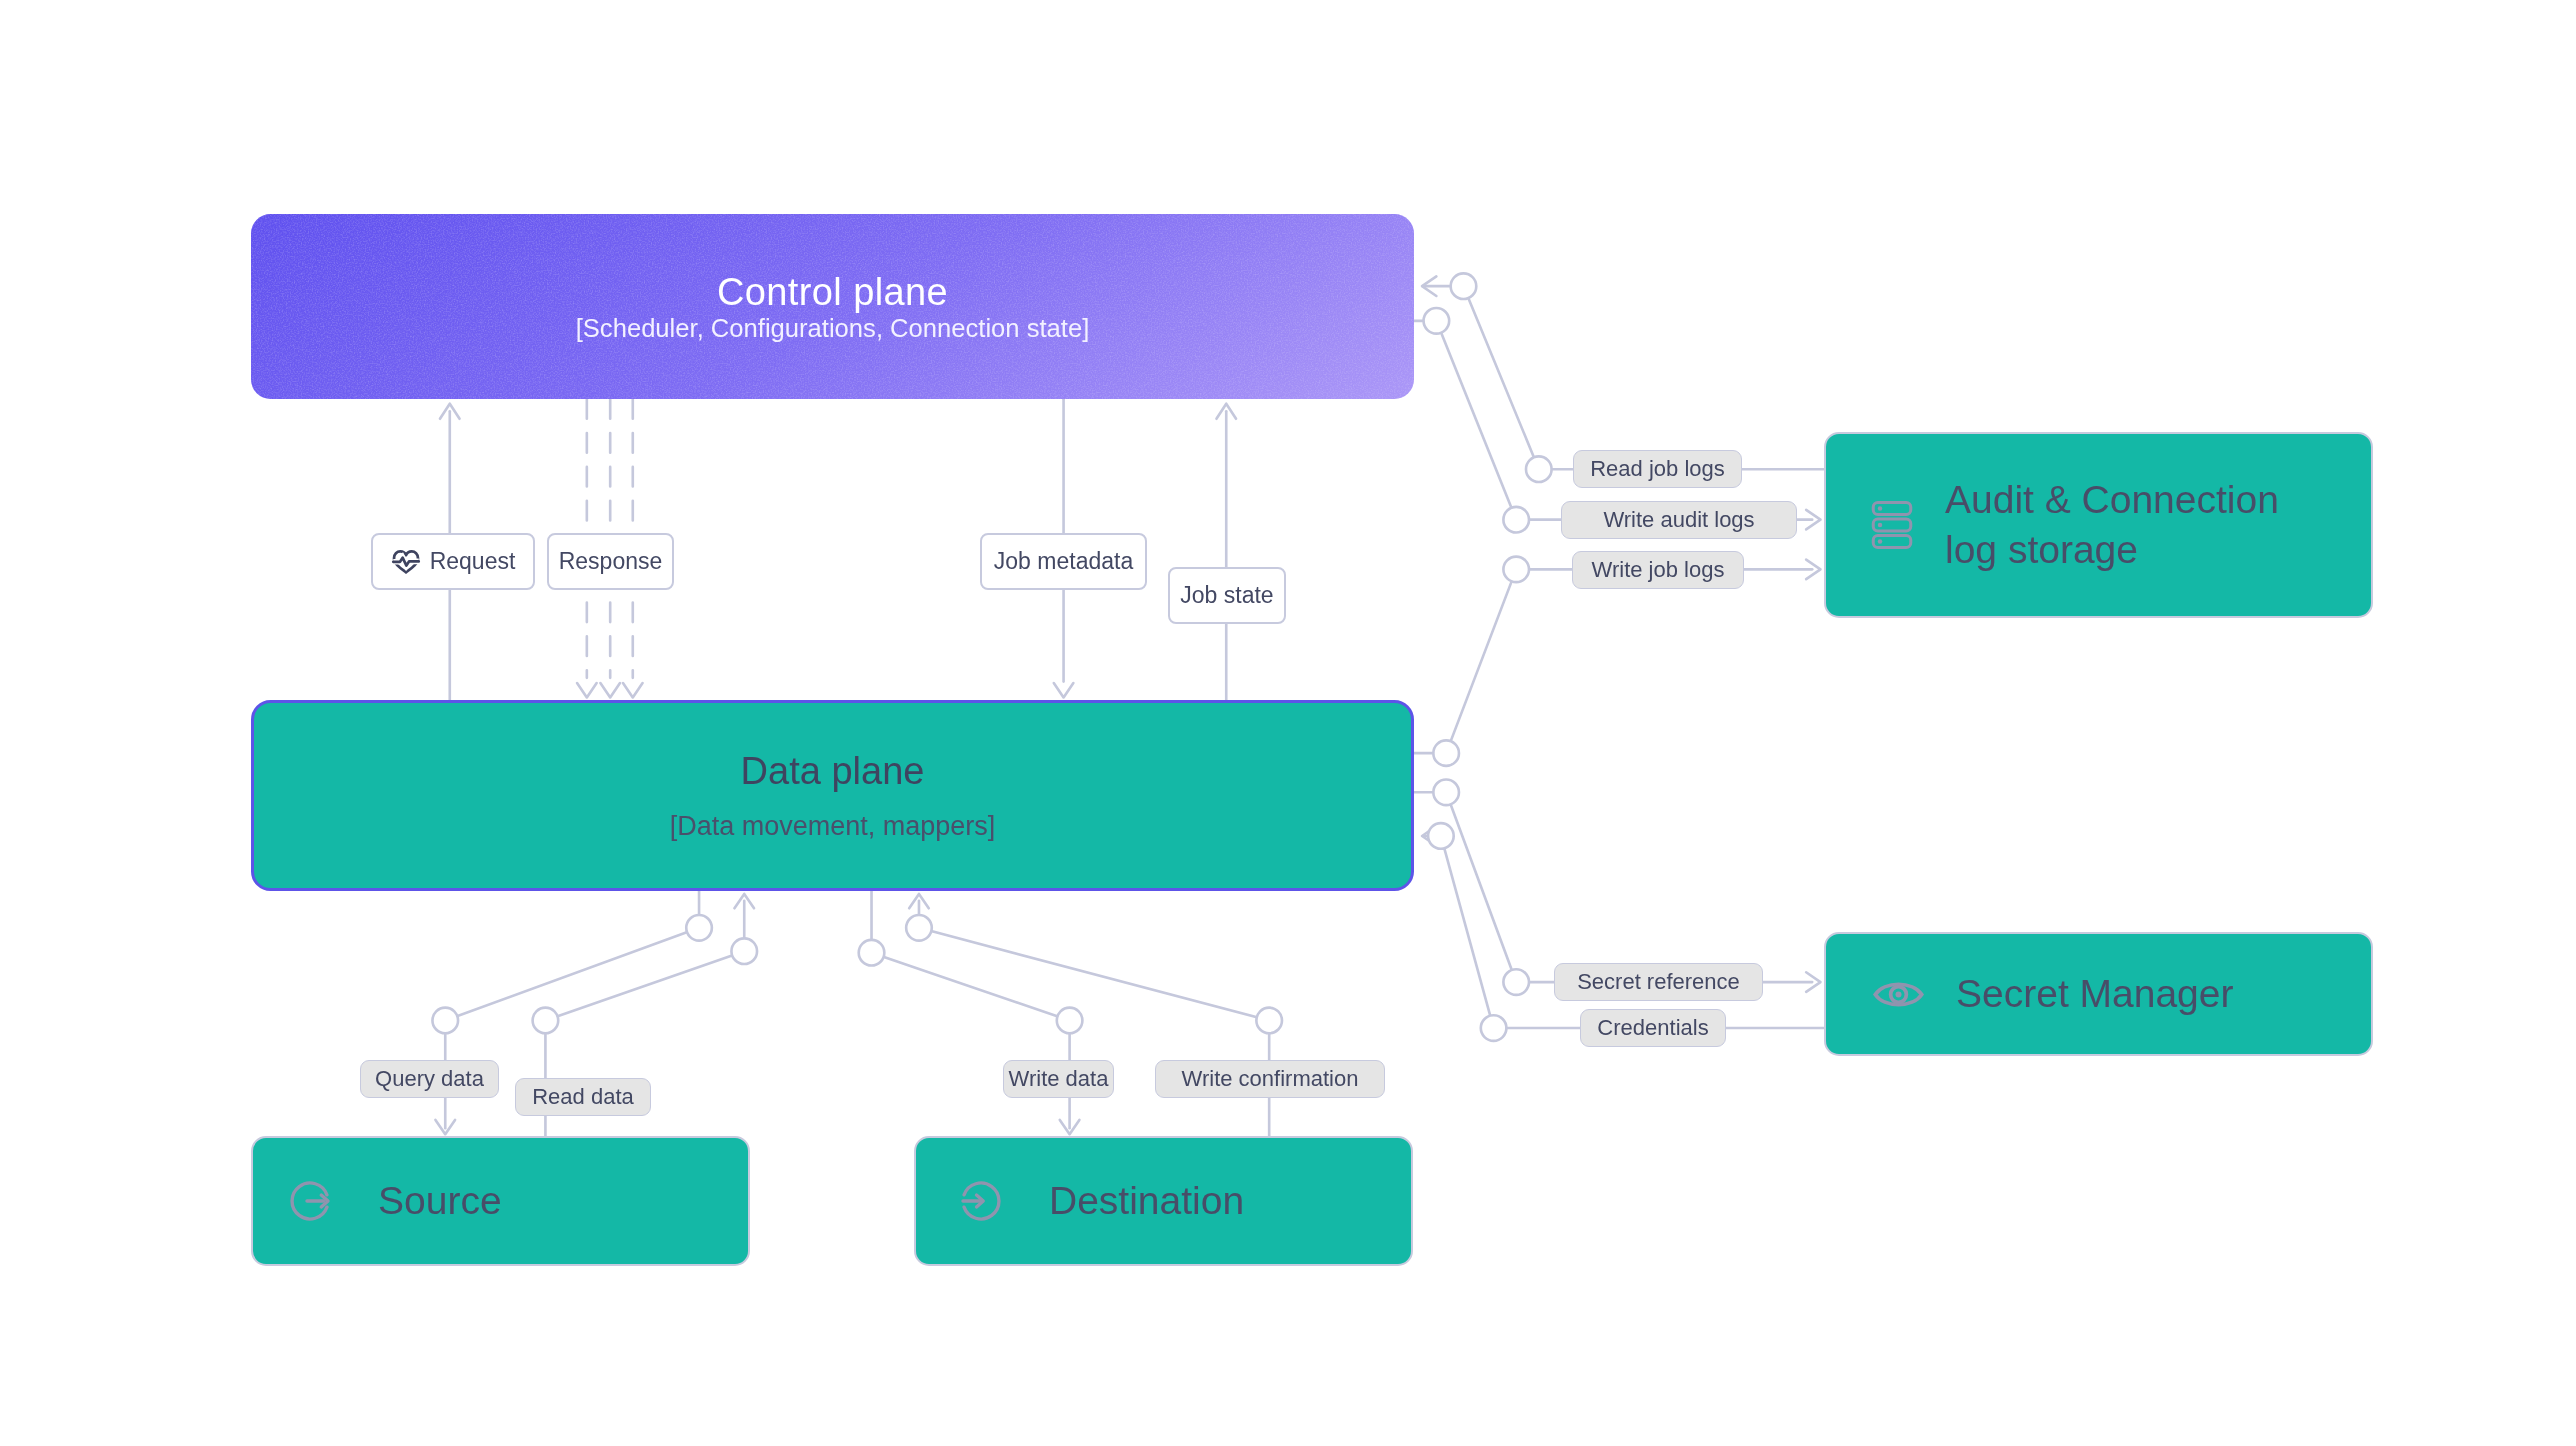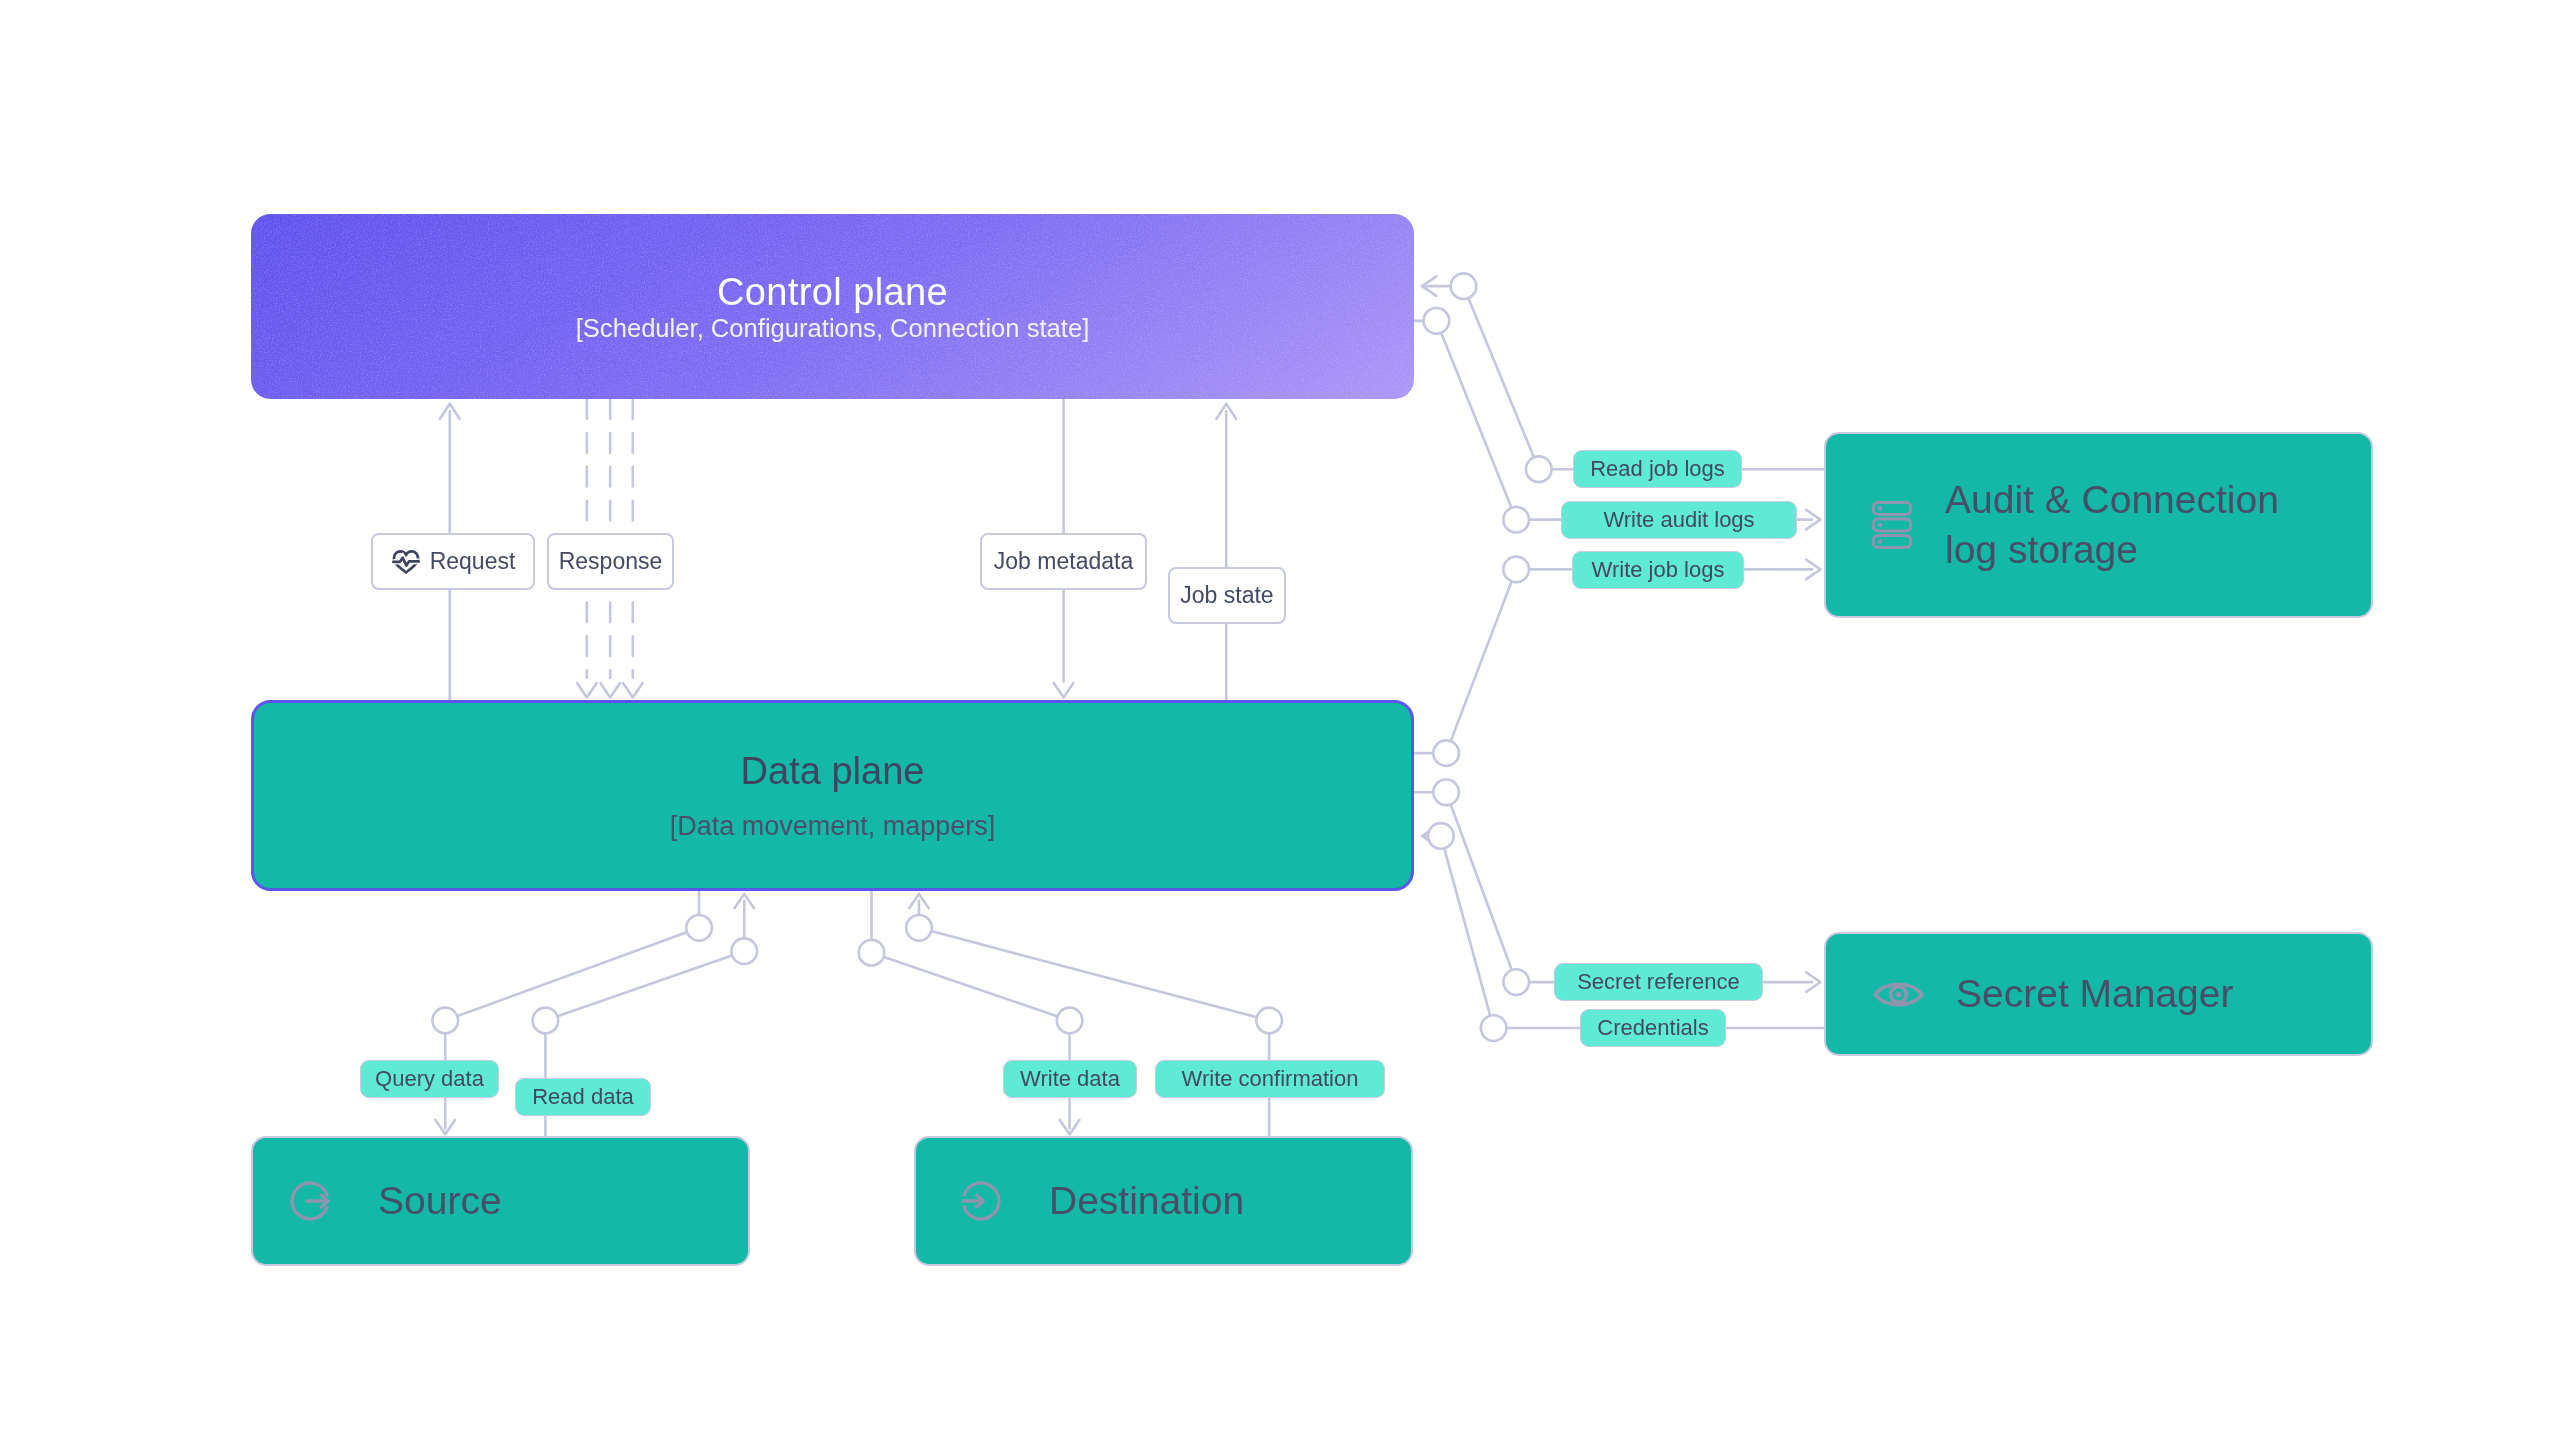--- a/index.html
+++ b/index.html
@@ -34,37 +34,37 @@
   .node-secret{left:1824px;top:932px;width:549px;height:124px;padding-left:47px;gap:32px;}
   .node-plain .t{color:#484d68;font-size:39px;font-weight:500;line-height:1.28;}
   .node-audit .t{width:377px;}
 
   
   .pill{position:absolute;z-index:3;box-sizing:border-box;
     display:flex;align-items:center;justify-content:center;gap:9px;
     color:#434863;white-space:nowrap;}
   .pill-white{background:#ffffff;border:2.3px solid #c7cade;border-radius:8px;
     height:57px;font-size:23px;}
-  .pill-lav{background:#5eead4;border:1.9px solid #c7cade;border-radius:9px;
+  .pill-lav{background:#e5e5e5;border:1.9px solid #c7cade;border-radius:9px;
     height:38px;font-size:22px;}
 
   .p-request{left:371px;top:533px;width:164px;}
   .p-response{left:547px;top:533px;width:127px;}
   .p-jobmeta{left:980px;top:533px;width:167px;}
   .p-jobstate{left:1168px;top:533px;width:118px;margin-top:34px;}
 
   .p-readjob{left:1573px;top:450px;width:169px;}
   .p-writeaudit{left:1561px;top:501px;width:236px;justify-content:center;}
   .p-writejob{left:1572px;top:551px;width:172px;}
   .p-secretref{left:1554px;top:963px;width:209px;}
   .p-credentials{left:1580px;top:1009px;width:146px;}
 
   .p-querydata{left:360px;top:1060px;width:139px;}
   .p-readdata{left:515px;top:1060px;width:136px;margin-top:18px;}
-  .p-writedata{left:1003px;top:1060px;width:134px;}
+  .p-writedata{left:1003px;top:1060px;width:111px;}
   .p-writeconf{left:1155px;top:1060px;width:230px;}
 
   .icon{flex:0 0 auto;display:block;}
 </style>
 </head>
 <body>
 
 <div class="stage">
 
   <svg class="wires" width="2576" height="1446" viewBox="0 0 3420 1920">

